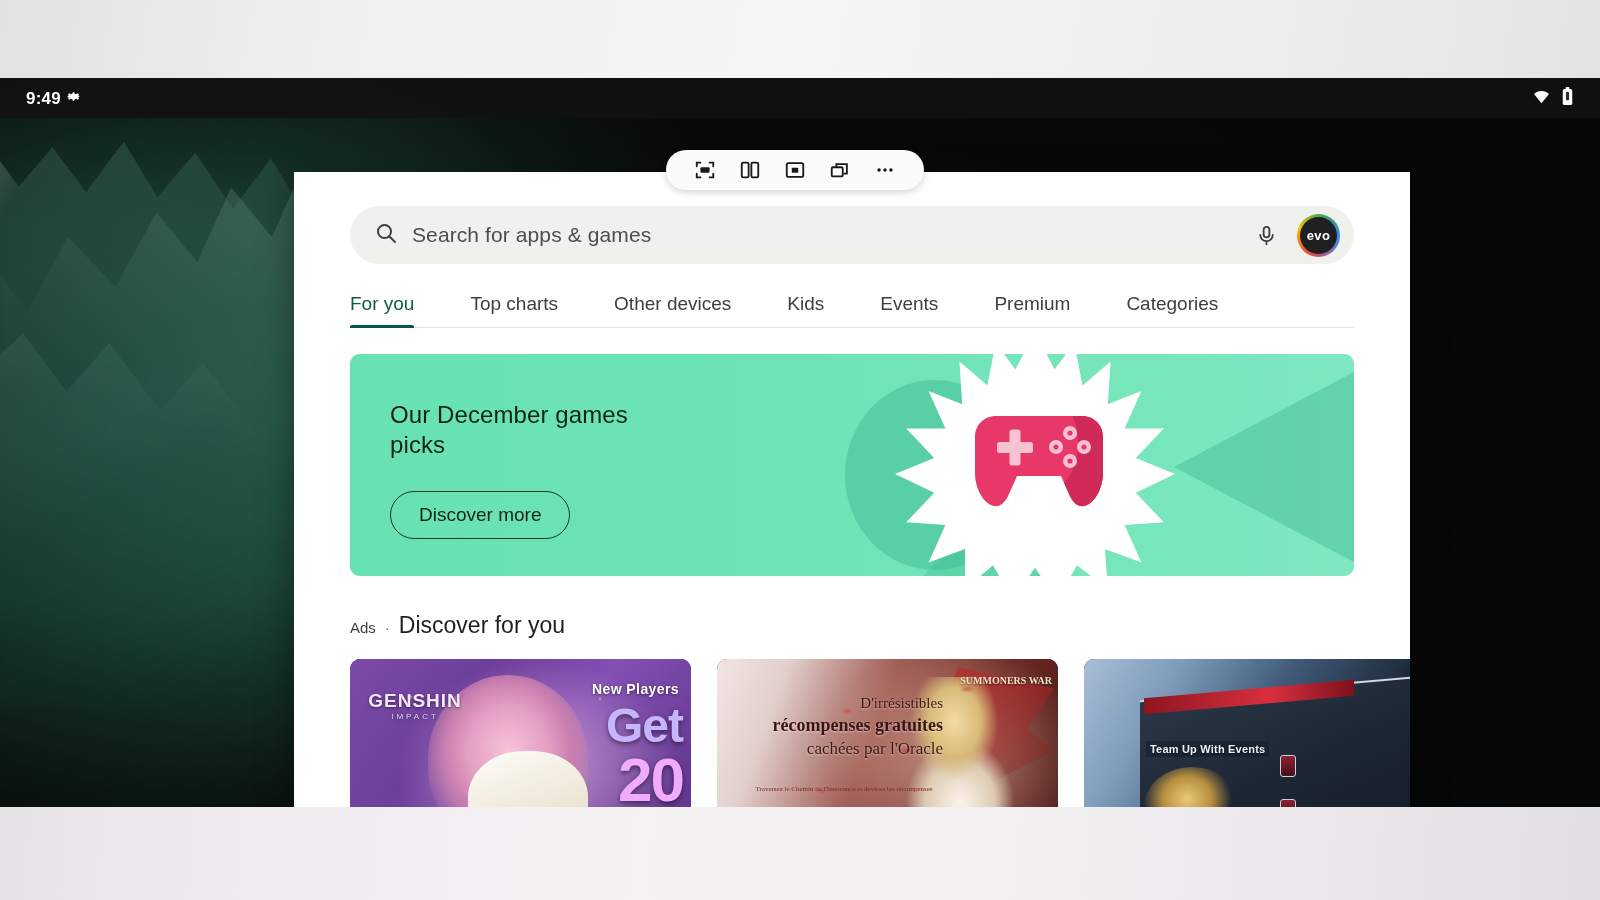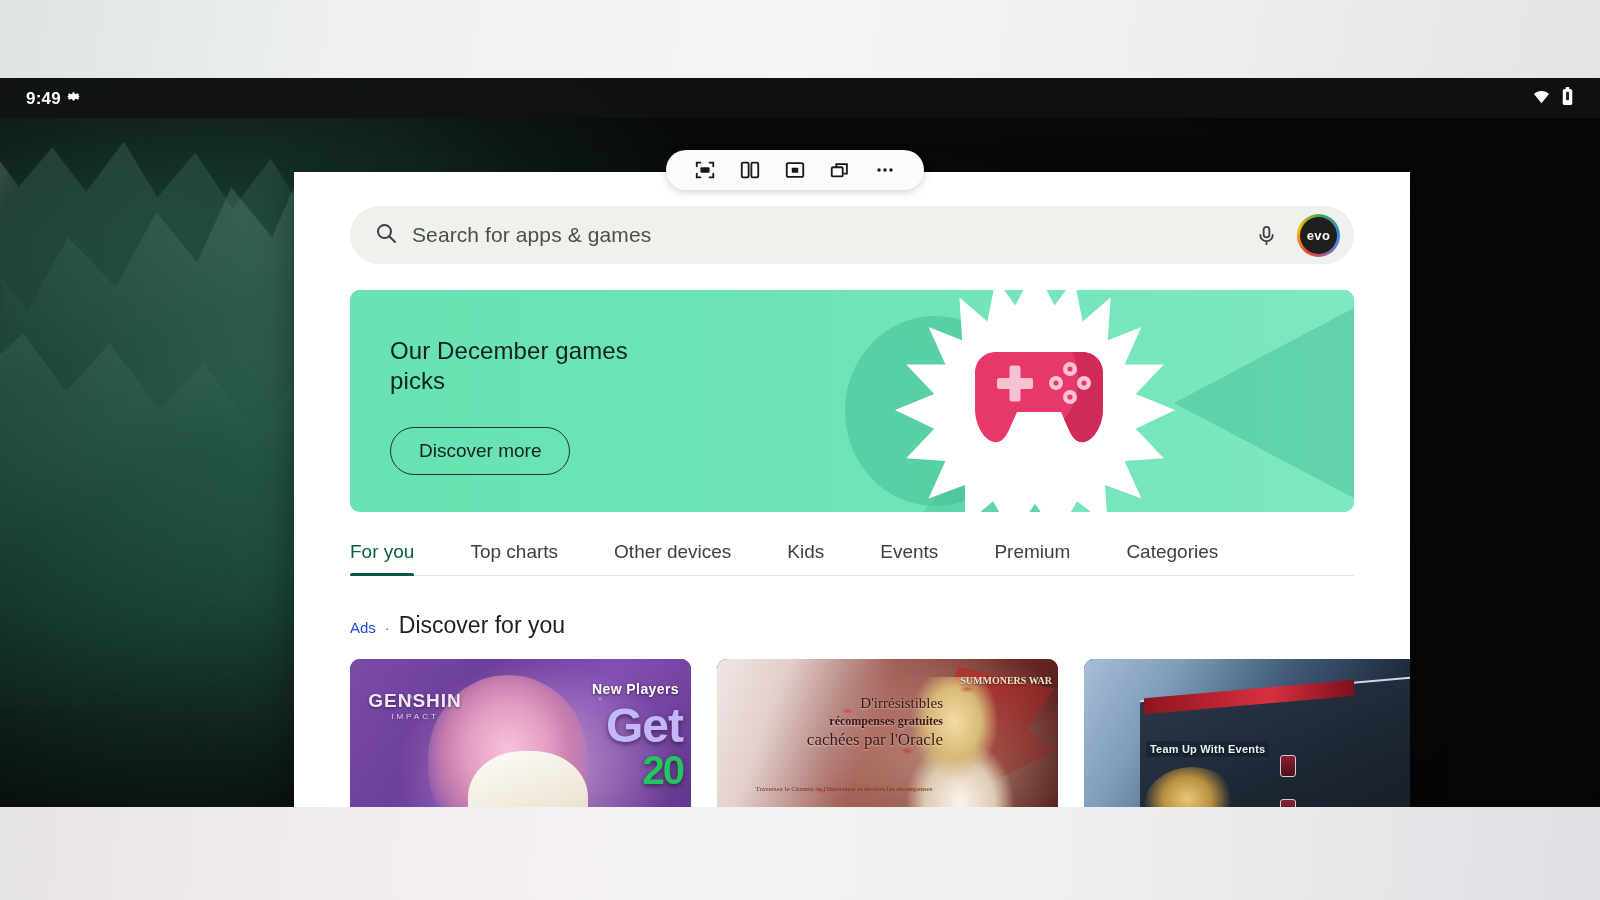--- a/index.html
+++ b/index.html
@@ -165,21 +165,21 @@
   #discover-btn {
     margin-top:30px; display:inline-flex; align-items:center; justify-content:center;
     height:48px; padding:0 28px; border:1.5px solid #17392f; border-radius:26px;
     font-size:19px; color:#12231d; cursor:pointer; background:transparent;
   }
 
   
   #sugg-header {
     margin-top:36px; display:flex; align-items:baseline; gap:9px;
   }
-  #ads-label { font-size:15px; color:#1d4ed8; font-weight:500; }
+  #ads-label { font-size:15px; color:#404040; font-weight:500; }
   #ads-dot { font-size:15px; color:#5f6368; }
   #sugg-title { font-size:23px; color:#1f1f1f; font-weight:400; }
 
   #cards { display:flex; gap:26px; margin-top:20px; }
   .card {
     width:341px; height:180px; border-radius:10px; overflow:hidden;
     position:relative; flex:0 0 341px; cursor:pointer;
     background:#2a1a3a;
   }
 
@@ -218,21 +218,21 @@
   #card-1 .np {
     position:absolute; right:12px; top:22px; color:#fff; font-size:14px;
     font-weight:700; letter-spacing:.4px; text-shadow:0 1px 3px rgba(0,0,0,.55);
   }
   #card-1 .get {
     position:absolute; right:8px; top:44px; color:#c4b5fd; font-size:48px;
     font-weight:800; letter-spacing:-1px; line-height:.95;
     text-shadow:0 2px 5px rgba(0,0,0,.5);
   }
   #card-1 .num {
-    position:absolute; right:8px; top:92px; color:#22c55e; font-size:40px;
+    position:absolute; right:8px; top:92px; color:#f0abfc; font-size:62px;
     font-weight:800; letter-spacing:-2px; line-height:.95;
     text-shadow:0 2px 5px rgba(0,0,0,.5);
   }
 
   
   #card-2 .art {
     position:absolute; inset:0;
     background:
       radial-gradient(ellipse 180px 160px at 70% 55%, rgba(255,225,200,.5) 0%, rgba(120,40,40,0) 72%),
       linear-gradient(110deg,#f1e6e4 0%,#e2cfcc 18%,#9e5a52 45%,#6e2a26 72%,#491715 100%);
@@ -256,21 +256,21 @@
     background:linear-gradient(150deg, rgba(190,40,40,.75), rgba(110,20,20,.2));
     clip-path:polygon(20% 0,100% 18%,78% 52%,100% 70%,40% 100%,0 52%);
   }
   #card-2 .ftext {
     position:absolute; left:26px; top:34px; width:200px;
     color:#3b1410; text-align:right; line-height:1.35;
     font-family:"Liberation Serif", serif;
     text-shadow:0 1px 2px rgba(255,255,255,.5);
   }
   #card-2 .l1 { font-size:15px; }
-  #card-2 .l2 { font-size:12px; font-weight:700; }
+  #card-2 .l2 { font-size:18px; font-weight:700; }
   #card-2 .l3 { font-size:17px; }
   #card-2 .sub {
     position:absolute; left:22px; top:126px; width:210px; text-align:center;
     font-size:7px; color:#7d2a22; font-family:"Liberation Serif", serif;
   }
   #card-2 .brand {
     position:absolute; right:6px; top:16px; text-align:right;
     color:#f0e2c6; font-size:10px; font-weight:700; line-height:1.15;
     font-family:"Liberation Serif", serif; text-shadow:0 1px 2px rgba(0,0,0,.6);
   }
@@ -397,20 +397,30 @@
         <span id="mic-btn">
           <svg width="23" height="23" viewBox="0 0 24 24" fill="none" stroke="#3c4043" stroke-width="1.9">
             <rect x="9" y="3" width="6" height="11" rx="3"></rect>
             <path d="M5.5 11.5a6.5 6.5 0 0013 0M12 18v3" stroke-linecap="round"></path>
           </svg>
         </span>
         <div id="avatar">
           <div id="avatar-ring"></div>
           <div id="avatar-inner">evo</div>
         </div>
+      </div>
+
+      <div id="tabs">
+        <div class="tab active">For you</div>
+        <div class="tab">Top charts</div>
+        <div class="tab">Other devices</div>
+        <div class="tab">Kids</div>
+        <div class="tab">Events</div>
+        <div class="tab">Premium</div>
+        <div class="tab">Categories</div>
       </div>
 
       <div id="banner">
         <div id="banner-bg"></div>
         <div id="banner-shapes">
           <div class="b-circle" id="b-c1"></div>
           <div class="b-circle" id="b-c2"></div>
           <div id="b-tri-r"></div>
           <div id="starburst"></div>
           <div id="gamepad">
@@ -435,30 +445,20 @@
               </g>
             </svg>
           </div>
         </div>
         <div id="banner-text">
           <div id="banner-title">Our December games picks</div>
           <div id="discover-btn">Discover more</div>
         </div>
       </div>
 
-      <div id="tabs">
-        <div class="tab active">For you</div>
-        <div class="tab">Top charts</div>
-        <div class="tab">Other devices</div>
-        <div class="tab">Kids</div>
-        <div class="tab">Events</div>
-        <div class="tab">Premium</div>
-        <div class="tab">Categories</div>
-      </div>
-
       <div id="sugg-header">
         <span id="ads-label">Ads</span>
         <span id="ads-dot">·</span>
         <span id="sugg-title">Discover for you</span>
       </div>
 
       <div id="cards">
 
         <div class="card" id="card-1">
           <div class="art"></div>

